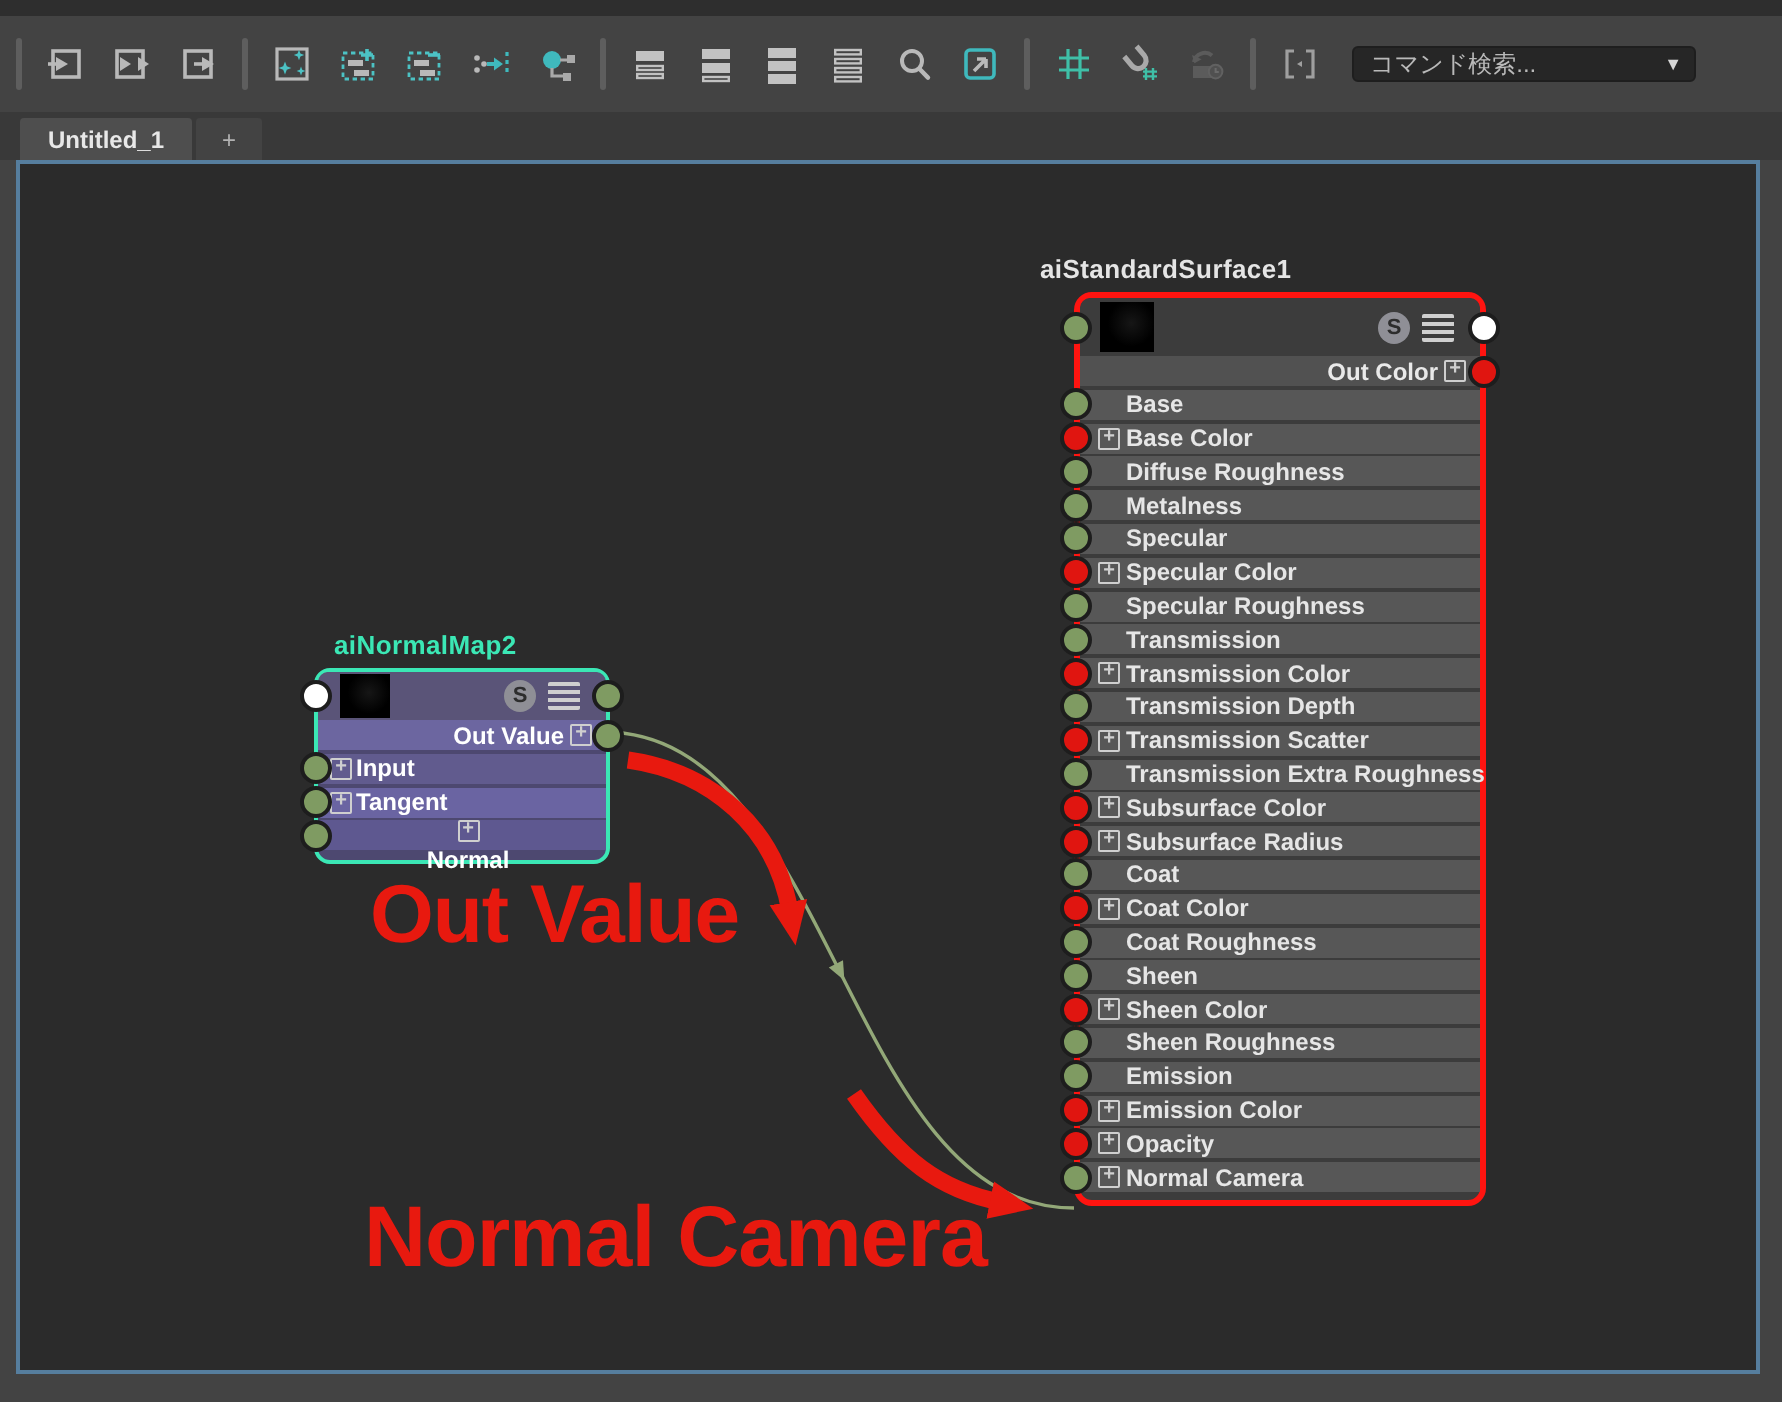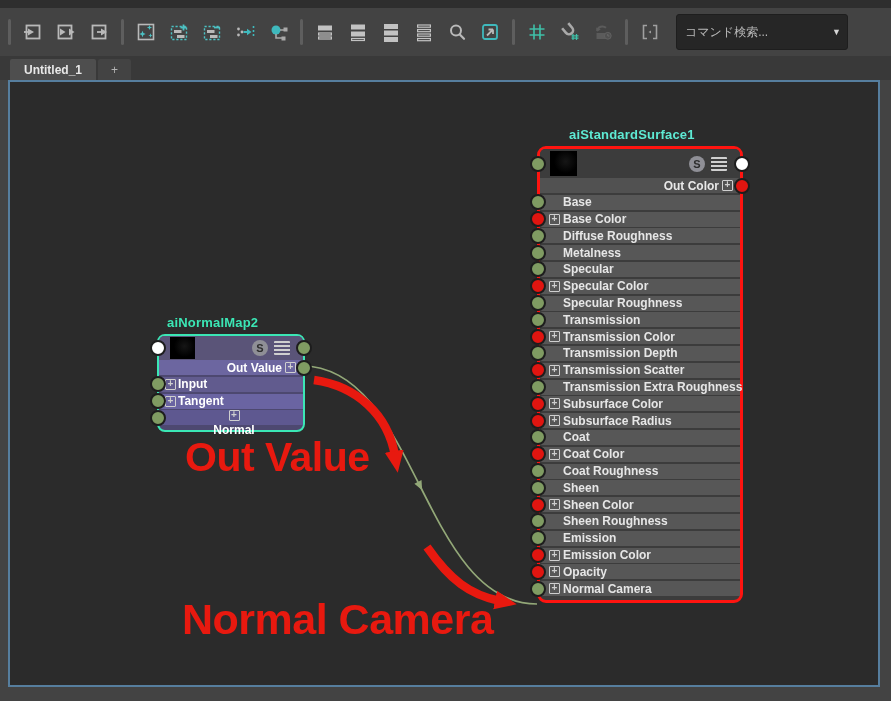--- a/index.html
+++ b/index.html
@@ -12,21 +12,21 @@
   
   .top-edge { position:absolute; left:0; top:0; right:0; height:8px; background:#2e2e2e; }
   .toolbar {
     position:absolute; left:0; top:8px; right:0; height:48px;
     display:flex; align-items:center; padding-left:8px; gap:11px; background:#434343;
   }
   .tsep { width:3px; height:26px; background:#5e5e5e; border-radius:2px; flex:none; }
   .tico { width:22px; height:22px; flex:none; display:block; }
   .tico.disabled { opacity:.55; }
   .cmd-search {
-    height:36px; width:172px; background:#262626; border:1px solid #1e1e1e; border-radius:3px;
+    height:18px; width:172px; background:#262626; border:1px solid #1e1e1e; border-radius:3px;
     display:flex; align-items:center; padding:0 6px 0 8px; margin-left:4px;
   }
   .cmd-search .ph { color:#b9b9b9; font-size:12px; flex:1; white-space:nowrap; overflow:hidden; }
   .cmd-search .caret { color:#d6d6d6; font-size:9px; flex:none; }
   .tabbar { position:absolute; left:0; top:56px; right:0; height:24px; background:#393939;
             display:flex; align-items:flex-end; padding-left:10px; }
   .tab { height:21px; padding:0 14px; display:flex; align-items:center; border-radius:2px 2px 0 0;
          font-size:12px; font-weight:700; }
   .tab.active { background:#4e4e4e; color:#e8e8e8; }
   .tab.add { background:#434343; color:#b2b2b2; padding:0 13px; margin-left:2px; font-weight:400; }
@@ -36,21 +36,21 @@
     background:#2b2b2b; border:2px solid #567e9e;
   }
   .wires, .annot-svg { position:absolute; left:-2px; top:-2px; pointer-events:none; }
   .wires { z-index:1; }
   .annot-svg { z-index:4; }
   .wires path[data-interactable="true"] { pointer-events:stroke; }
   
   .node { position:absolute; z-index:2; }
   .node-title { position:absolute; z-index:2; font-size:13px; font-weight:700; letter-spacing:.2px; }
   #nm-title { left:157px; top:233px; color:#3be7b5; }
-  #ss-title { left:559px; top:45px;  color:#5eead4; }
+  #ss-title { left:510px; top:45px;  color:#e5e5e5; }
   #nm-node { left:147px; top:252px; width:148px; border:2.5px solid #3be7b5; border-radius:8px;
              background:#4d4870; padding-bottom:3px; }
   #ss-node { left:527px; top:64px;  width:206px; border:3.5px solid #ff1410; border-radius:9px;
              background:#3c3c3c; padding-bottom:2px; }
   .nhead { position:relative; display:flex; align-items:center; border-radius:5px 5px 0 0; }
   #nm-node .nhead { height:24px; background:#5a5478; margin-bottom:0; }
   #ss-node .nhead { height:29px; background:#3c3c3c; }
   .swatch { background:radial-gradient(circle at 58% 42%, #161616 0%, #000 55%); flex:none; }
   #nm-node .swatch { width:25px; height:22px; margin-left:11px; margin-top:-1px; }
   #ss-node .swatch { width:27px; height:25px; margin-left:10px; }

